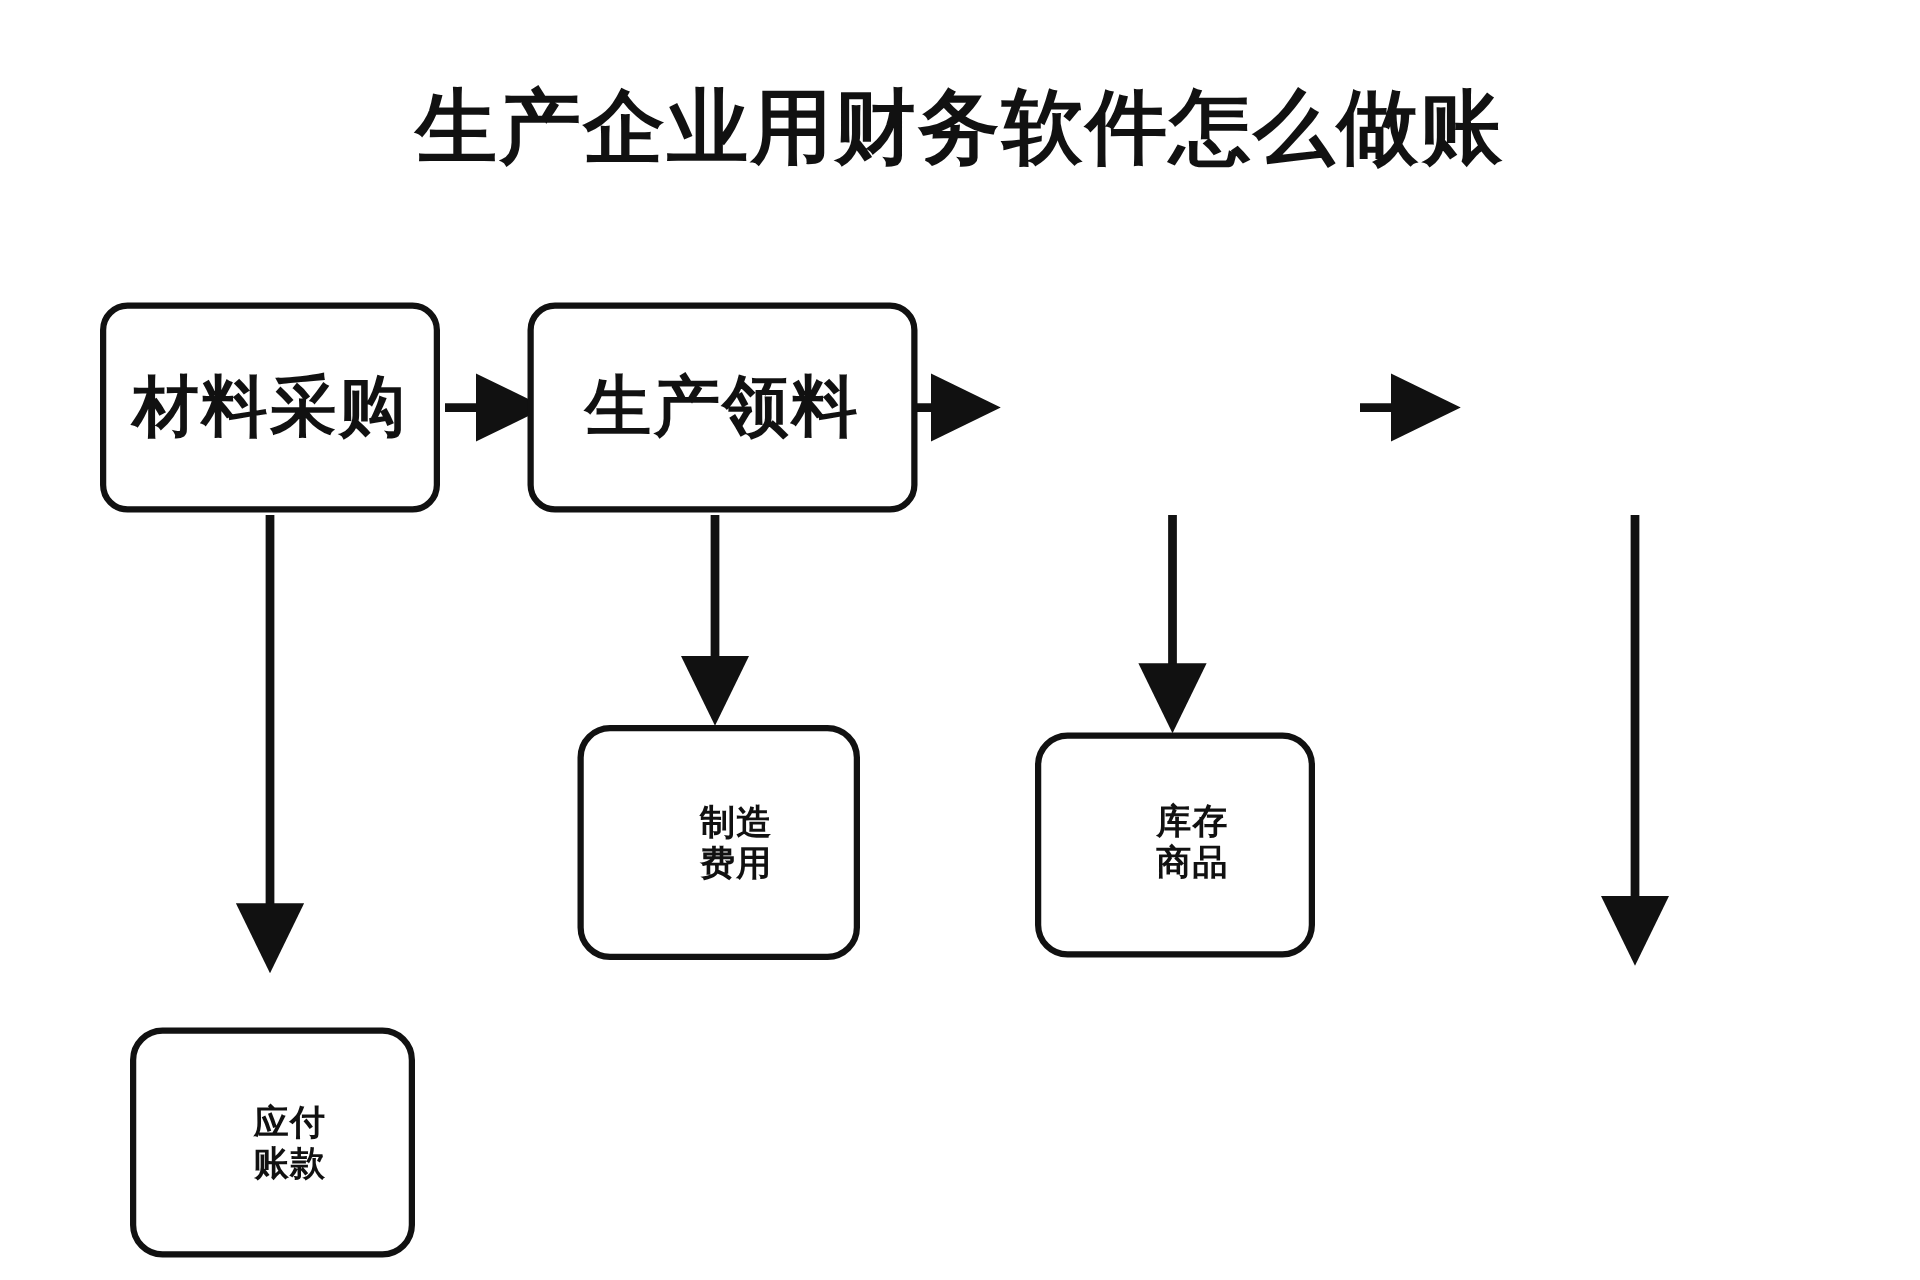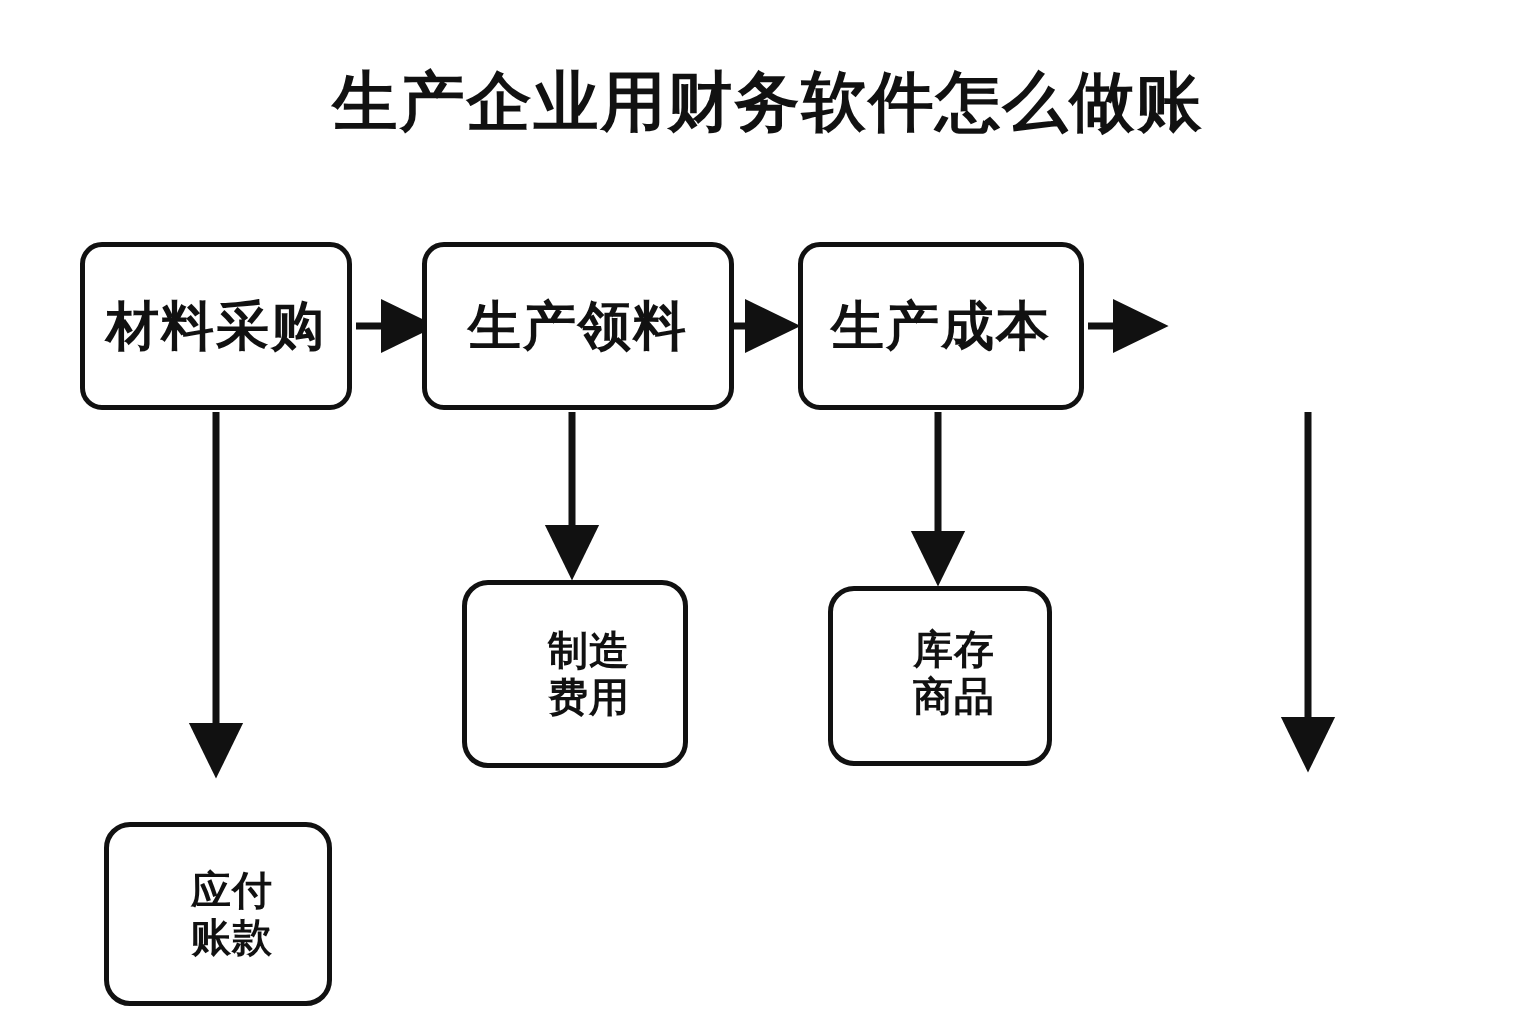--- a/index.html
+++ b/index.html
@@ -44,21 +44,21 @@
     text-align: center;
     font-weight: 700;
     color: #111111;
     line-height: 1.18;
   }
   .node.main {
     font-size: 53px;
     letter-spacing: 2px;
   }
   .node.sub {
-    font-size: 40px;
+    font-size: 28px;
     letter-spacing: 1px;
     border-radius: 26px;
     padding-left: 28px;
   }
   .node .lbl {
     display: block;
     white-space: pre-line;
   }
   svg#links {
     position: absolute;
@@ -94,23 +94,20 @@
   </svg>
 
   <div class="node main" style="left:80px; top:242px; width:272px; height:168px;">
     <span class="lbl">材料采购</span>
   </div>
 
   <div class="node main" style="left:422px; top:242px; width:312px; height:168px;">
     <span class="lbl">生产领料</span>
   </div>
 
-  <div class="node main" style="left:798px; top:242px; width:286px; height:168px;">
-    <span class="lbl">生产成本</span>
-  </div>
 
 
   <div class="node sub" style="left:104px; top:778px; width:228px; height:184px;margin-top:44px;">
     <span class="lbl">应付
 账款</span>
   </div>
 
   <div class="node sub" style="left:462px; top:580px; width:226px; height:188px;">
     <span class="lbl">制造
 费用</span>

